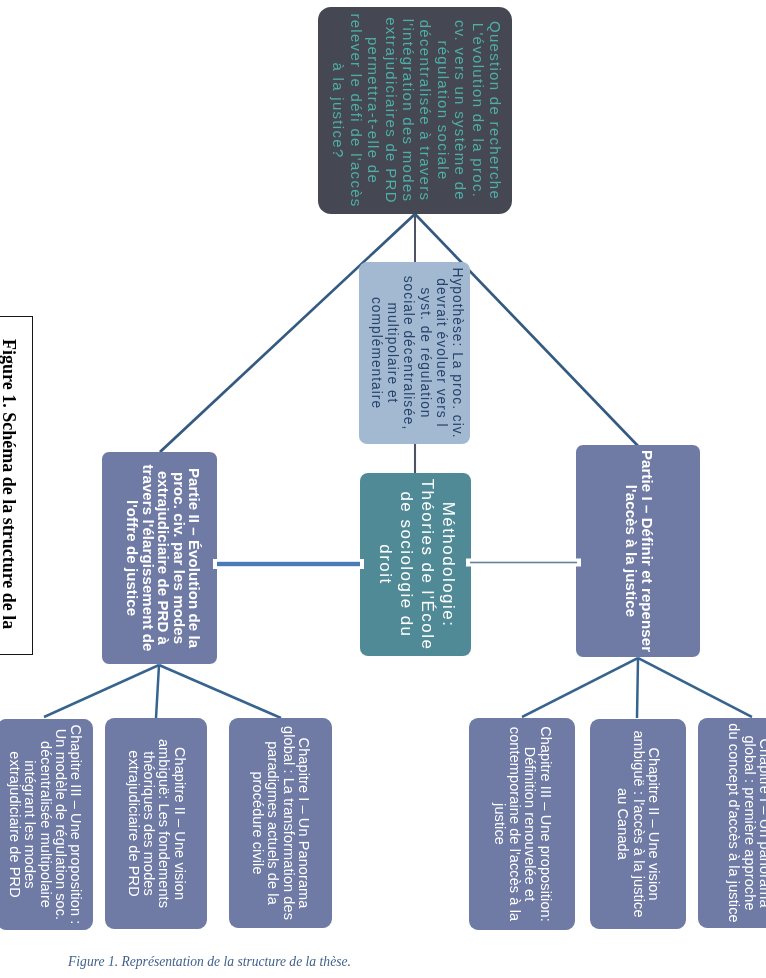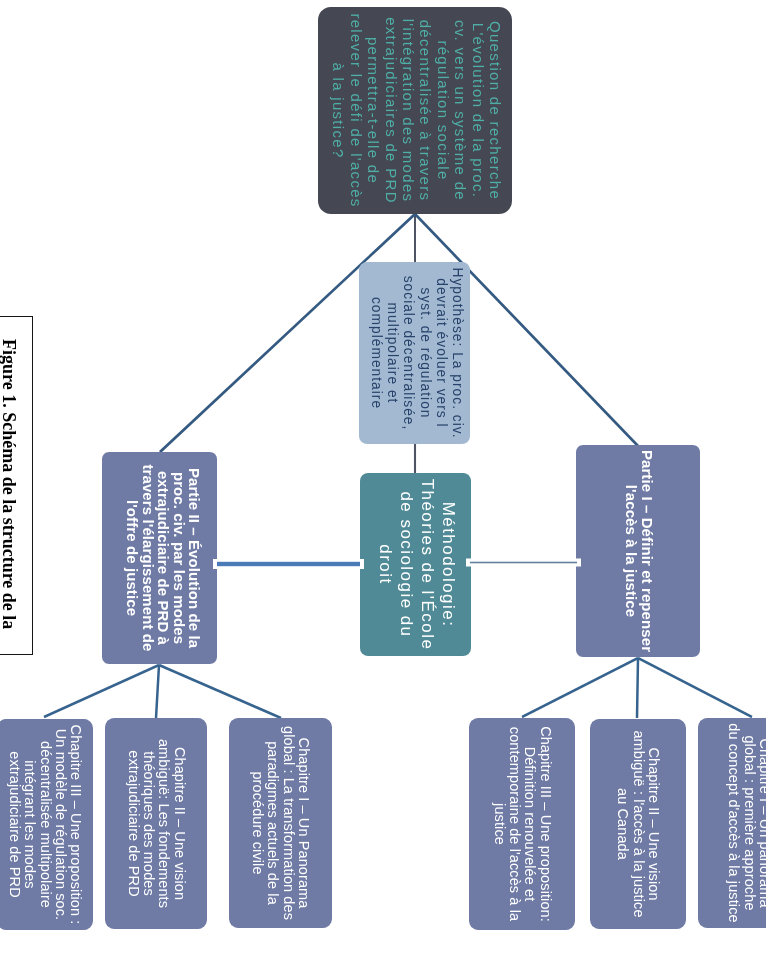--- a/index.html
+++ b/index.html
@@ -139,13 +139,14 @@
 décentralisée multipolaire
 intégrant les modes
 extrajudiciaire de PRD</span>
     </div>
 
     <div id="caption-box" style="left:316px;top:733px;width:339px;height:48px;">
       <span>Figure 1. Schéma de la structure de la</span>
     </div>
   </div>
 
+  <div id="fig-caption" style="left:68px;top:954px;"><span>Figure 1. Représentation de la structure de la thèse.</span></div>
 </div>
 
 </body></html>

